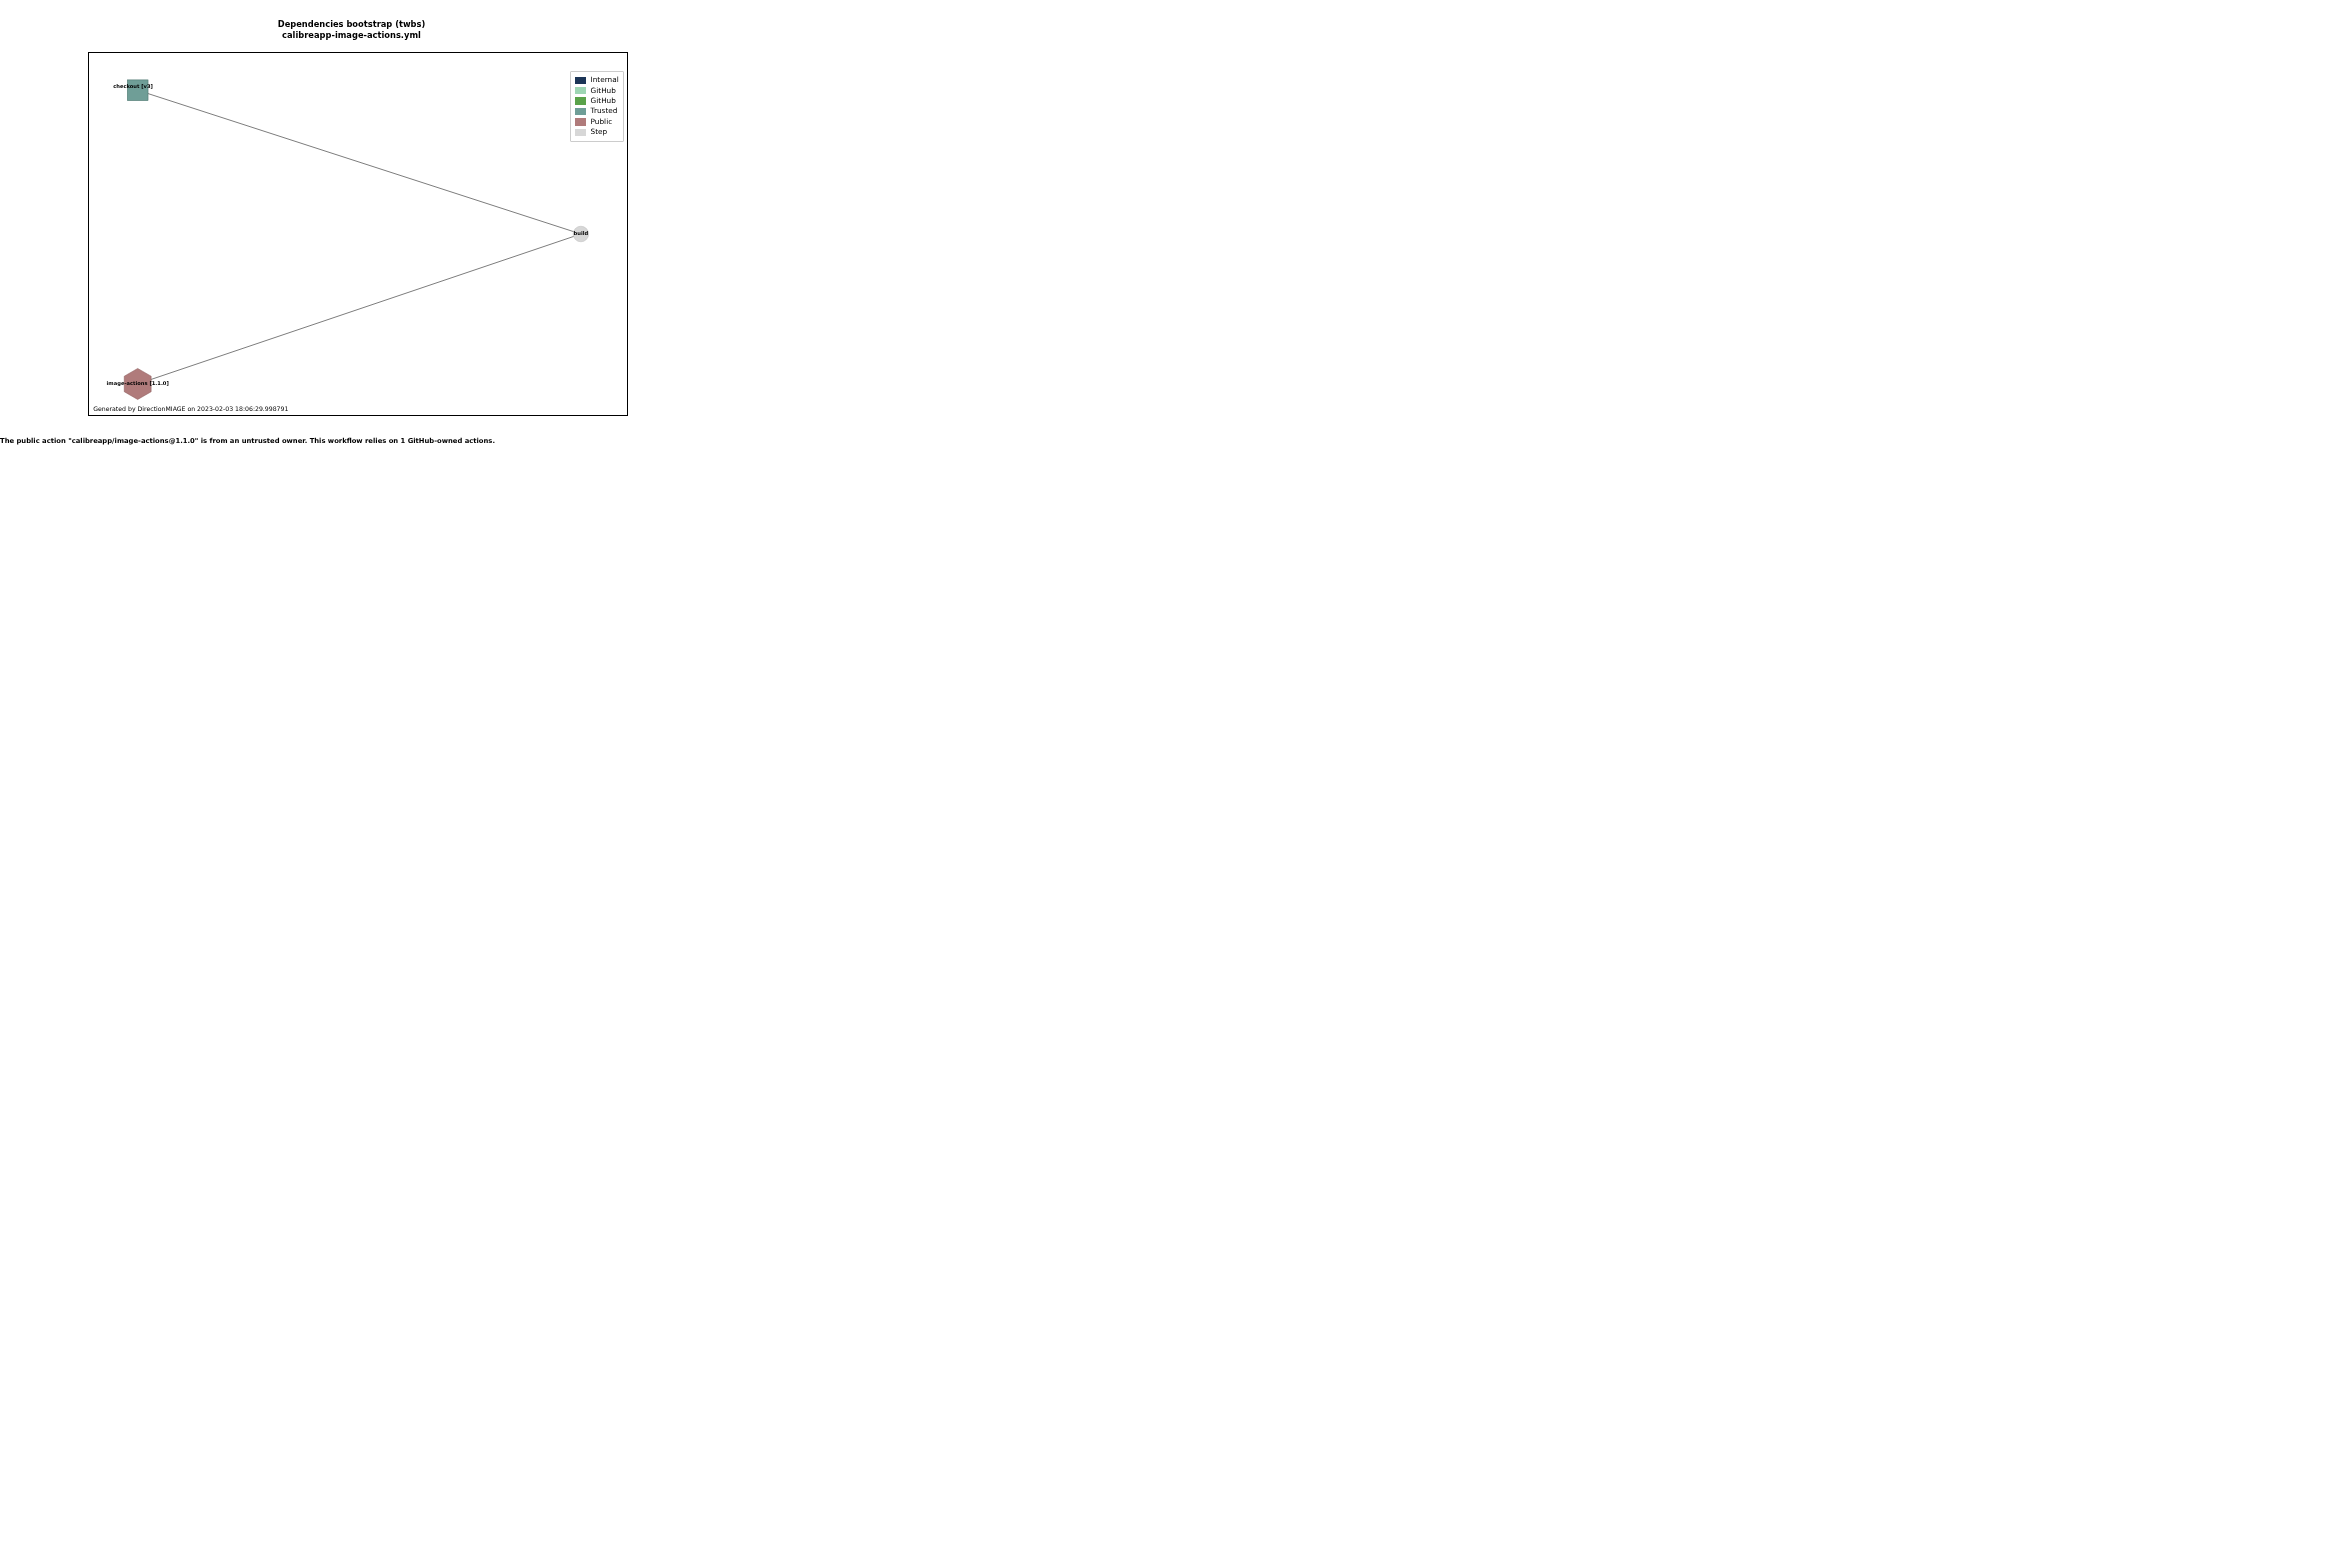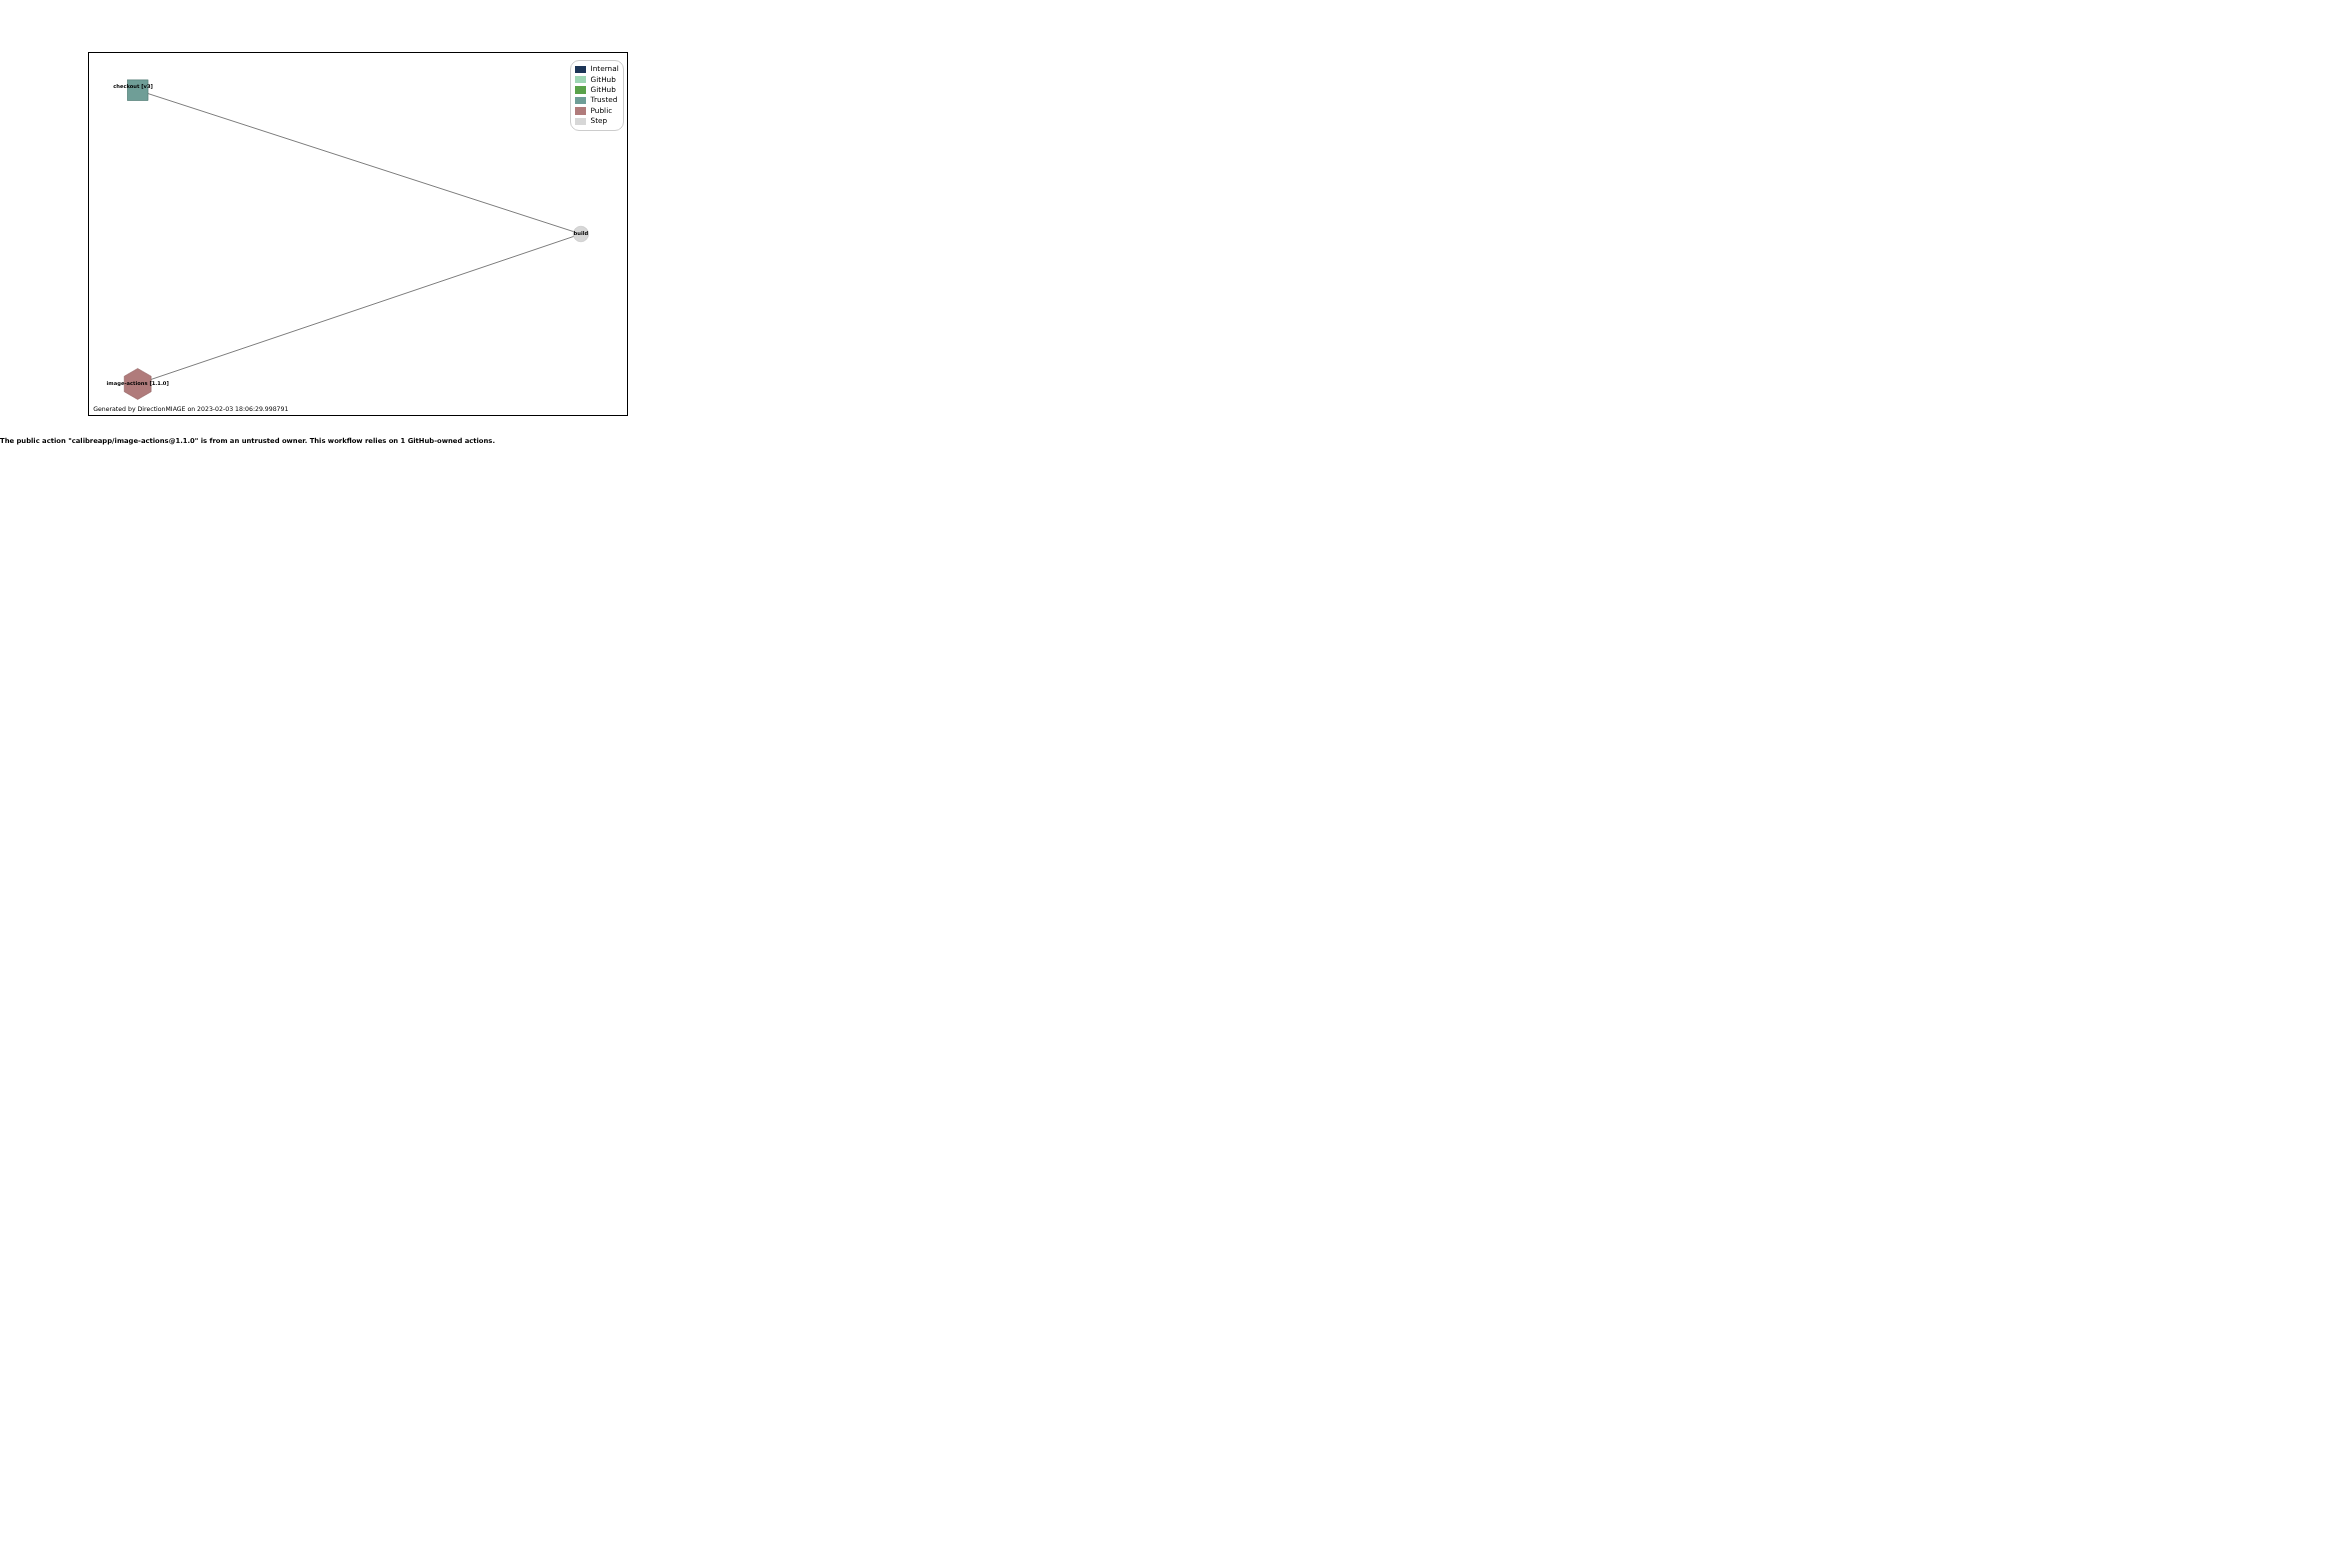--- a/index.html
+++ b/index.html
@@ -47,25 +47,25 @@
   }
   .generated {
     position: absolute;
     left: 4.2px;
     bottom: 3.1px;
     font-size: 6.2px;
     color: #000;
   }
   .legend-box {
     position: absolute;
-    top: 7px;
+    top: 18px;
     right: 3.1px;
     background: #fff;
     border: 0.5px solid #ccc;
-    border-radius: 9px;
+    border-radius: 1px;
     padding: 3.1px 4.2px;
     font-size: 7.3px;
   }
   .legend-row {
     display: flex;
     align-items: center;
     gap: 4.2px;
     line-height: 10.4px;
   }
   .legend-swatch {
@@ -84,20 +84,24 @@
     text-anchor: middle;
     dominant-baseline: middle;
     fill: #000;
   }
 </style>
 </head>
 <body>
 
 <div class="page">
 
+  <div class="title-block">
+    <div>Dependencies bootstrap (twbs)</div>
+    <div>calibreapp-image-actions.yml</div>
+  </div>
 
   <div class="plot-frame">
 
     <svg class="svg-layer" viewBox="0 0 1038 700">
 
       <g>
         <line x1="93" y1="72" x2="950" y2="350" stroke="#000" stroke-width="1"></line>
         <line x1="93" y1="640" x2="950" y2="350" stroke="#000" stroke-width="1"></line>
       </g>
 

